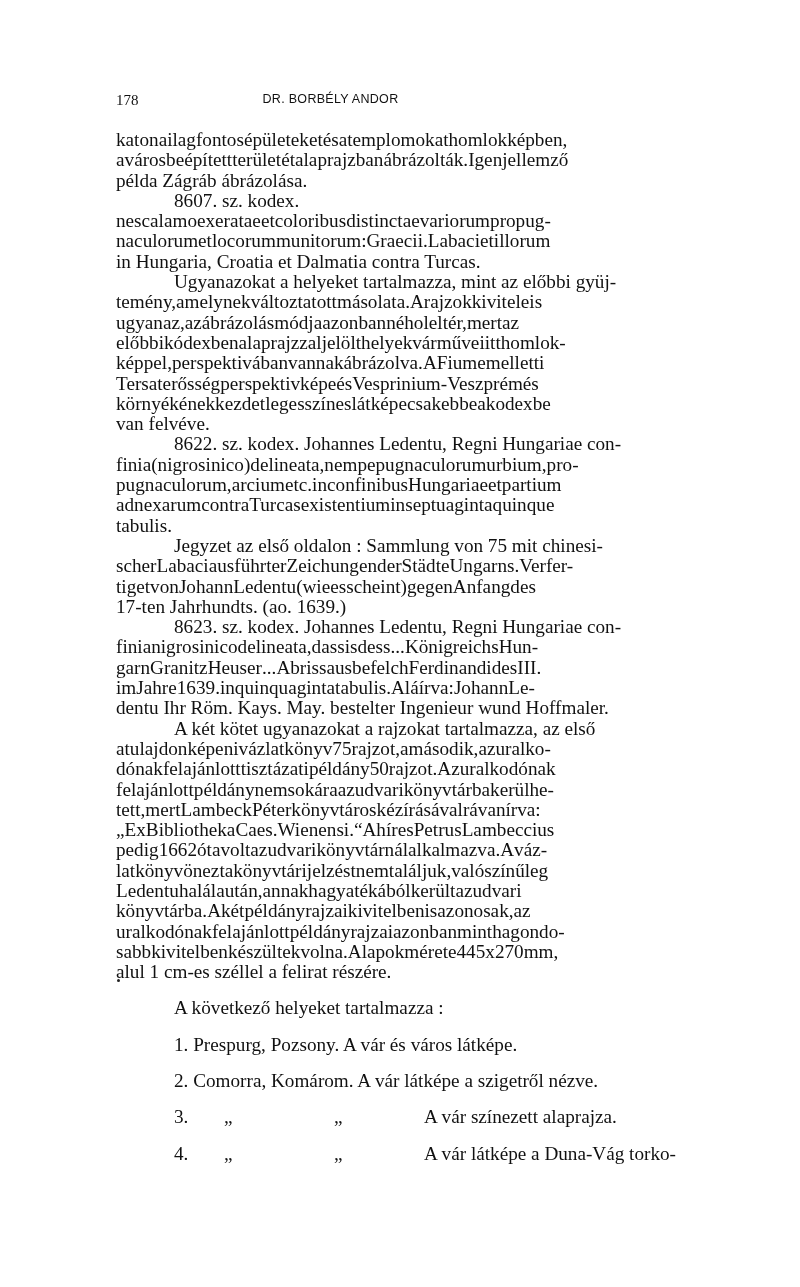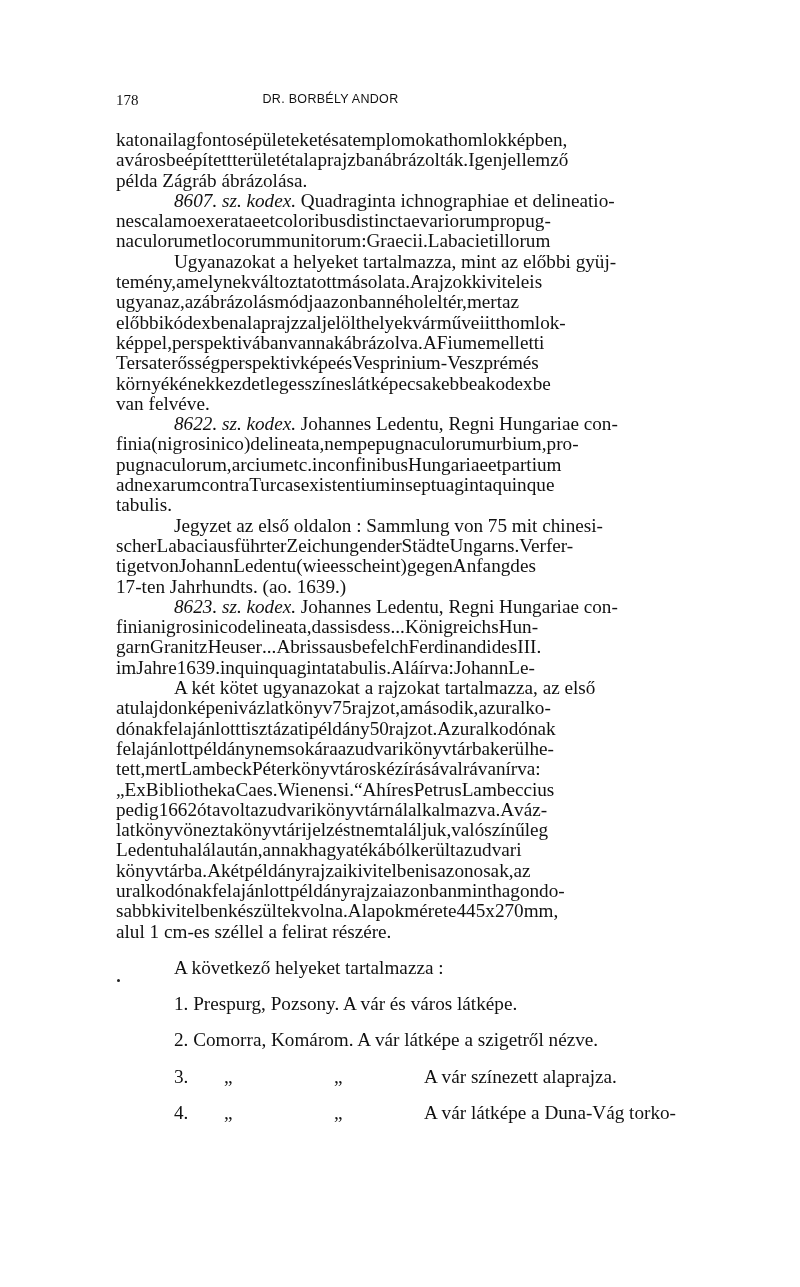--- a/index.html
+++ b/index.html
@@ -4,21 +4,21 @@
   <style>
     html, body { margin: 0; padding: 0; background: #ffffff; }
     body { width: 800px; height: 1287px; position: relative; overflow: hidden; color: #111; font-family: "Liberation Serif", "DejaVu Serif", serif; }
     .page-number { position: absolute; left: 116px; top: 92px; font-size: 15px; }
     .running-head { position: absolute; left: 0; width: 661px; top: 92px; text-align: center; font-family: "Liberation Sans", "DejaVu Sans", sans-serif; font-size: 12.5px; letter-spacing: 0.3px; }
     .text-block { position: absolute; left: 116px; top: 130px; width: 580px; font-size: 19.2px; line-height: 20.3px; }
     .line { white-space: nowrap; display: flex; justify-content: flex-start; height: 20.3px; }
     .line.last { justify-content: flex-start; }
     .line.indent { padding-left: 58px; }
     .line span { display: inline-block; }
-    .it { font-style: italic; }
+    .it { }
     .list-line { white-space: nowrap; height: 20.3px; padding-left: 58px; margin-top: 16px; }
     .list-line .num { display: inline-block; width: 30px; }
     .list-line .ditto { display: inline-block; width: 110px; text-align: left; padding-left: 20px; box-sizing: border-box; }
     .margin-dot { position: absolute; left: 117px; top: 979px; width: 3px; height: 3px; background: #222; border-radius: 50%; }
   </style>
 </head>
 <body>
 
 <div>
   <div class="page-number">178</div>
@@ -45,21 +45,21 @@
           <span>alaprajzban</span>
           <span>ábrázolták.</span>
           <span>Igen</span>
           <span>jellemző</span>
         </div>
       <div class="line last">példa Zágráb ábrázolása.</div>
     </div>
 
     <div>
       <div class="line indent last">
-        <span class="it">8607. sz. kodex.</span>&nbsp;<span>Quadraginta ichnographiae et delineatio-</span>
+        <span class="it">8607. sz. kodex.</span>&nbsp;
       </div>
       <div class="line">
           <span>nes</span>
           <span>calamo</span>
           <span>exeratae</span>
           <span>et</span>
           <span>coloribus</span>
           <span>distinctae</span>
           <span>variorum</span>
           <span>propug-</span>
@@ -68,20 +68,21 @@
           <span>naculorum</span>
           <span>et</span>
           <span>locorum</span>
           <span>munitorum</span>
           <span>:</span>
           <span>Graecii.</span>
           <span>Labaci</span>
           <span>et</span>
           <span>illorum</span>
         </div>
+      <div class="line last">in Hungaria, Croatia et Dalmatia contra Turcas.</div>
     </div>
 
     <div>
       <div class="line indent last">Ugyanazokat a helyeket tartalmazza, mint az előbbi gyüj-</div>
       <div class="line">
           <span>temény,</span>
           <span>amelynek</span>
           <span>változtatott</span>
           <span>másolata.</span>
           <span>A</span>
@@ -241,20 +242,21 @@
           <span>Jahre</span>
           <span>1639.</span>
           <span>in</span>
           <span>quinquaginta</span>
           <span>tabulis.</span>
           <span>Aláírva</span>
           <span>:</span>
           <span>Johann</span>
           <span>Le-</span>
         </div>
+      <div class="line last">dentu Ihr Röm. Kays. May. bestelter Ingenieur wund Hoffmaler.</div>
     </div>
 
     <div>
       <div class="line indent last">A két kötet ugyanazokat a rajzokat tartalmazza, az első</div>
       <div class="line">
           <span>a</span>
           <span>tulajdonképeni</span>
           <span>vázlatkönyv</span>
           <span>75</span>
           <span>rajzot,</span>

